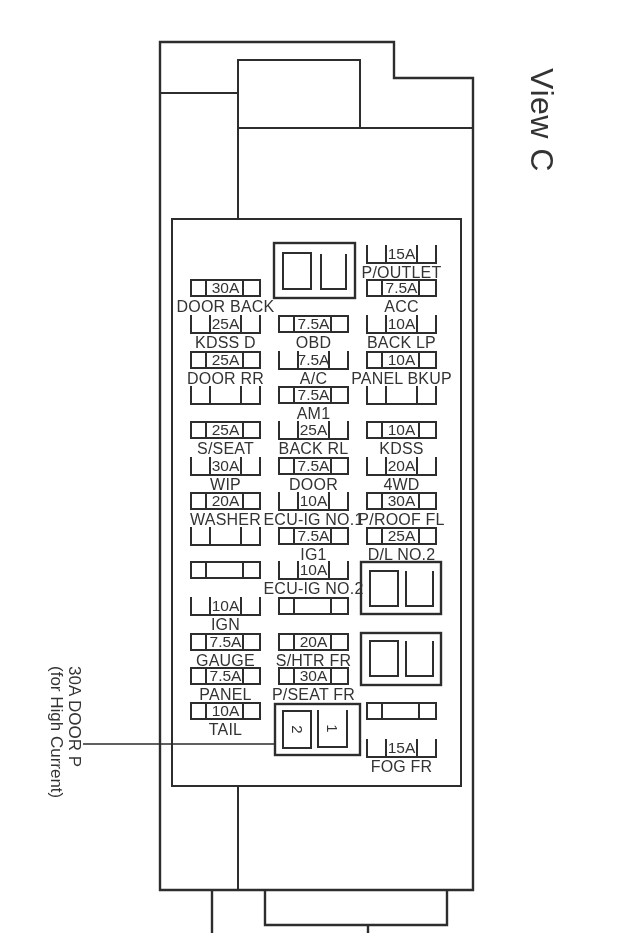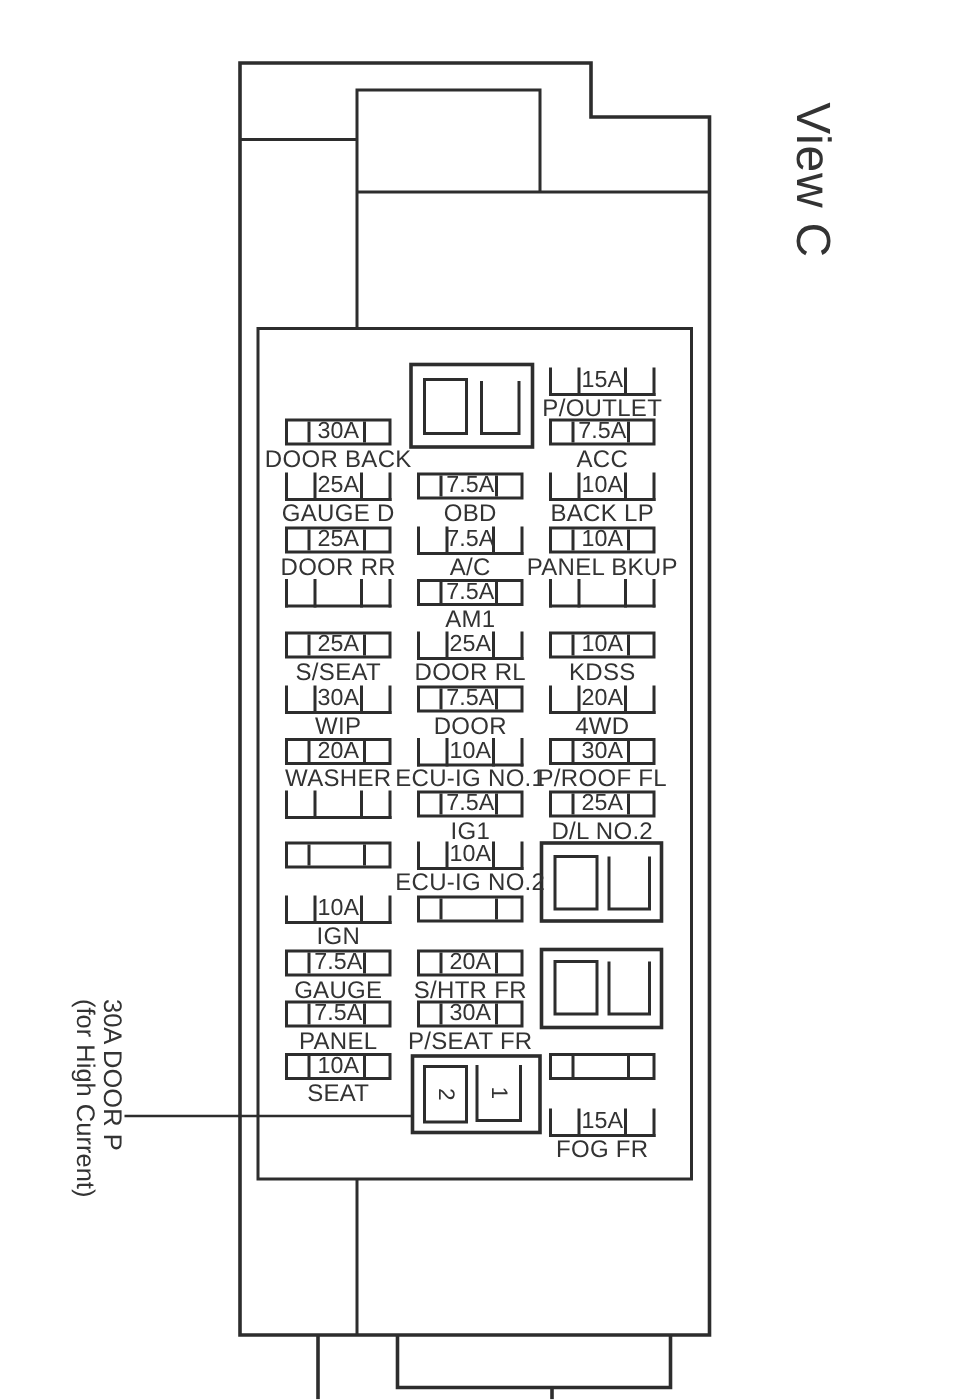--- a/index.html
+++ b/index.html
@@ -88,21 +88,21 @@
         <span class="amp">30A</span>
         <div class="flabel">DOOR BACK</div>
       </div>
       <div class="fuse" style="left: 190px; top: 315px;">
         <span class="tk" style="left:0"></span>
         <span class="tk" style="left:19px"></span>
         <span class="tk" style="left:50px"></span>
         <span class="tk" style="left:69px"></span>
         <span class="bl"></span>
         <span class="amp">25A</span>
-        <div class="flabel">GAUGE D</div>
+        <div class="flabel">KDSS D</div>
       </div>
       <div class="fuse" style="left: 190px; top: 351px;">
         <div class="fbox">
           <span class="dv" style="left:13px"></span>
           <span class="dv" style="left:50px"></span>
         </div>
         <span class="amp">25A</span>
         <div class="flabel">DOOR RR</div>
       </div>
       <div class="fuse" style="left: 190px; top: 386px;">
@@ -177,21 +177,21 @@
         </div>
         <span class="amp">7.5A</span>
         <div class="flabel">PANEL</div>
       </div>
       <div class="fuse" style="left: 190px; top: 702px;">
         <div class="fbox">
           <span class="dv" style="left:13px"></span>
           <span class="dv" style="left:50px"></span>
         </div>
         <span class="amp">10A</span>
-        <div class="flabel">SEAT</div>
+        <div class="flabel">TAIL</div>
       </div>
       <div class="fuse" style="left: 278px; top: 315px;">
         <div class="fbox">
           <span class="dv" style="left:13px"></span>
           <span class="dv" style="left:50px"></span>
         </div>
         <span class="amp">7.5A</span>
         <div class="flabel">OBD</div>
       </div>
       <div class="fuse" style="left: 278px; top: 351px;">
@@ -211,21 +211,21 @@
         <span class="amp">7.5A</span>
         <div class="flabel">AM1</div>
       </div>
       <div class="fuse" style="left: 278px; top: 421px;">
         <span class="tk" style="left:0"></span>
         <span class="tk" style="left:19px"></span>
         <span class="tk" style="left:50px"></span>
         <span class="tk" style="left:69px"></span>
         <span class="bl"></span>
         <span class="amp">25A</span>
-        <div class="flabel">DOOR RL</div>
+        <div class="flabel">BACK RL</div>
       </div>
       <div class="fuse" style="left: 278px; top: 457px;">
         <div class="fbox">
           <span class="dv" style="left:13px"></span>
           <span class="dv" style="left:50px"></span>
         </div>
         <span class="amp">7.5A</span>
         <div class="flabel">DOOR</div>
       </div>
       <div class="fuse" style="left: 278px; top: 492px;">

